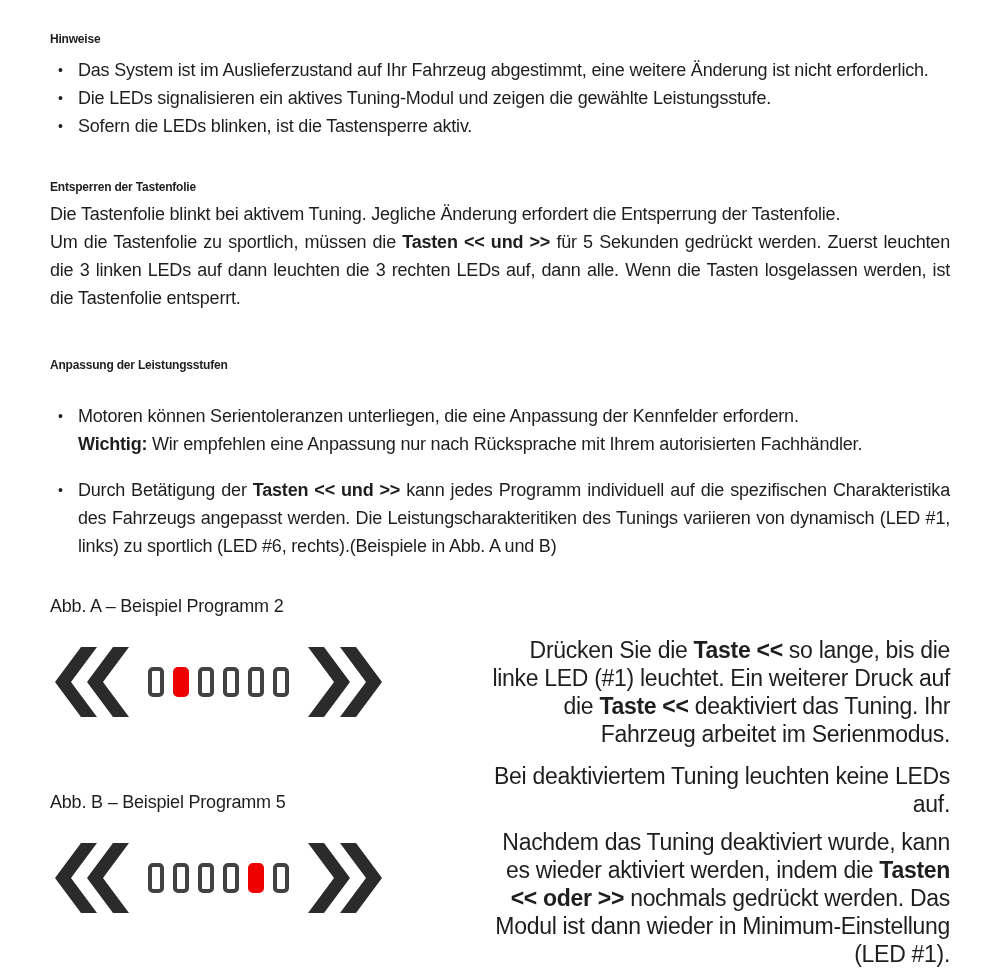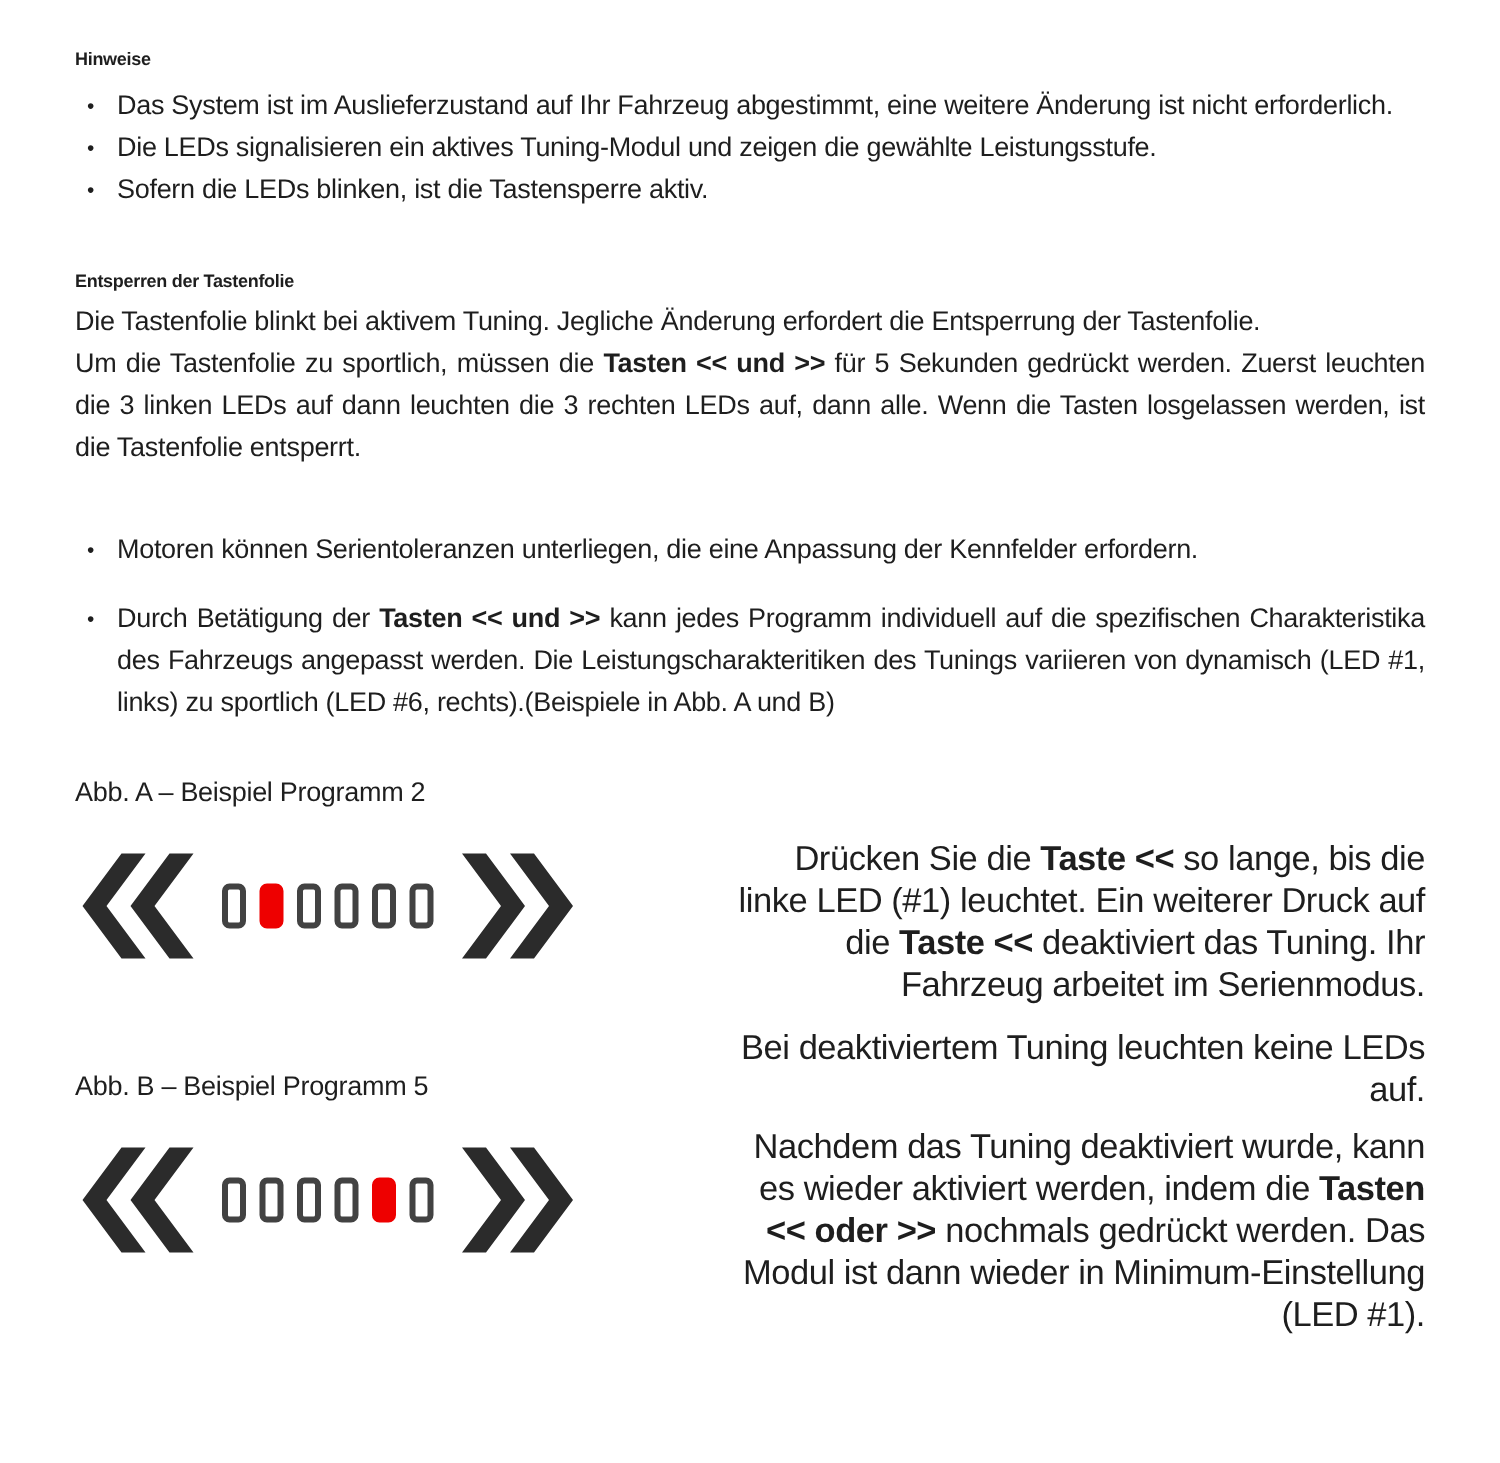--- a/index.html
+++ b/index.html
@@ -83,24 +83,26 @@
 
   <section class="sec-entsperren">
     <h2>Entsperren der Tastenfolie</h2>
     <div class="para-group body-text">
       <div><span>Die Tastenfolie blinkt bei aktivem Tuning. Jegliche Änderung erfordert die Entsperrung der Tastenfolie.</span></div>
       <div class="just"><span>Um die Tastenfolie zu sportlich, müssen die </span><span class="b">Tasten &lt;&lt; und &gt;&gt;</span><span> für 5 Sekunden gedrückt werden. Zuerst leuchten die 3 linken LEDs auf dann leuchten die 3 rechten LEDs auf, dann alle. Wenn die Tasten losgelassen werden, ist die Tastenfolie entsperrt.</span></div>
     </div>
   </section>
 
   <section class="sec-anpassung">
+    <h2>Anpassung der Leistungsstufen</h2>
     <ul class="bullets body-text">
       <li>
         <span class="dot">•</span>
         <div><span>Motoren können Serientoleranzen unterliegen, die eine Anpassung der Kennfelder erfordern.</span></div>
+        <div><span class="b">Wichtig:</span><span> Wir empfehlen eine Anpassung nur nach Rücksprache mit Ihrem autorisierten Fachhändler.</span></div>
       </li>
       <li>
         <span class="dot">•</span>
         <div class="just"><span>Durch Betätigung der </span><span class="b">Tasten &lt;&lt; und &gt;&gt;</span><span> kann jedes Programm individuell auf die spezifischen Charakteristika des Fahrzeugs angepasst werden. Die Leistungscharakteritiken des Tunings variieren von dynamisch (LED #1, links) zu sportlich (LED #6, rechts).(Beispiele in Abb. A und B)</span></div>
       </li>
     </ul>
   </section>
 
   <div class="columns">
 

